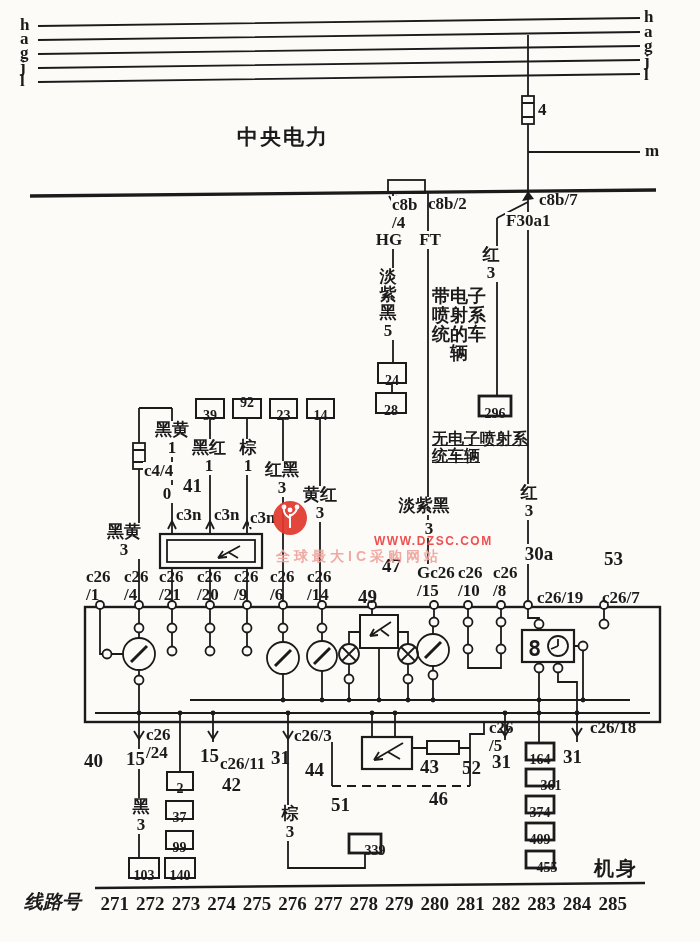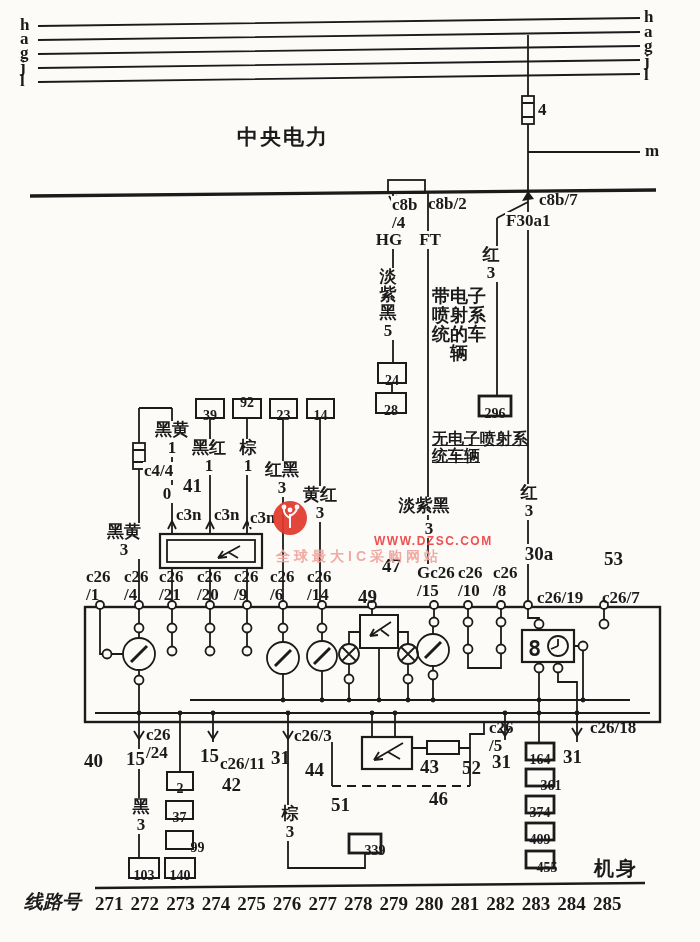--- a/index.html
+++ b/index.html
@@ -8,21 +8,21 @@
   #wires{position:absolute;left:0;top:0;}
   .lbl{position:absolute;font-weight:bold;font-size:17px;line-height:1.06;
        white-space:pre-line;text-align:center;color:#1b1b1b;}
   .left{text-align:left;}
   .mask{background:#fcfbf8;padding:0 1px;}
   .big{font-size:21px;letter-spacing:2px;}
   .num{font-size:19px;}
   .boxlbl{position:absolute;font-weight:bold;font-size:14px;text-align:center;color:#1b1b1b;margin-top:7px;}
   #linenums{position:absolute;left:95px;top:893px;width:532px;display:flex;
             justify-content:space-between;font-weight:bold;font-size:19px;}
-  #linenums span{display:inline-block;min-width:34px;text-align:left;}
+  #linenums span{display:inline-block;min-width:34px;text-align:right;}
   
   #wm{position:absolute;left:252px;top:494px;width:220px;height:72px;opacity:.93;
       font-family:"Liberation Sans","DejaVu Sans",sans-serif;pointer-events:none;z-index:5;}
   #wm .row1{position:absolute;left:36px;top:6px;white-space:nowrap;}
   #wm .brand{font-size:30px;font-weight:bold;color:#e23a2e;letter-spacing:1px;}
   #wm .tm{font-size:10px;color:#e23a2e;vertical-align:top;}
   #wm .suffix{font-size:21px;font-weight:bold;color:#e23a2e;}
   #wm .url{position:absolute;left:122px;top:40px;font-size:12px;font-weight:bold;
            color:#ef4444;letter-spacing:1.5px;}
   #wm .tagline{position:absolute;left:24px;top:54px;font-size:14px;font-weight:bold;
@@ -354,21 +354,21 @@
 
 <div class="boxlbl" style="left:196px;top:401px;width:28px;">39</div>
 <div class="boxlbl" style="left:233px;top:388px;width:28px;">92</div>
 <div class="boxlbl" style="left:270px;top:401px;width:27px;">23</div>
 <div class="boxlbl" style="left:307px;top:401px;width:27px;">14</div>
 <div class="boxlbl" style="left:378px;top:366px;width:28px;">24</div>
 <div class="boxlbl" style="left:376px;top:396px;width:30px;">28</div>
 <div class="boxlbl" style="left:479px;top:399px;width:32px;">296</div>
 <div class="boxlbl" style="left:167px;top:774px;width:26px;">2</div>
 <div class="boxlbl" style="left:166px;top:803px;width:27px;">37</div>
-<div class="boxlbl" style="left:184px;top:833px;width:27px;border-radius:7px;">99</div>
+<div class="boxlbl" style="left:166px;top:833px;width:27px;border-radius:7px;">99</div>
 <div class="boxlbl" style="left:129px;top:861px;width:30px;">103</div>
 <div class="boxlbl" style="left:165px;top:861px;width:30px;">140</div>
 <div class="boxlbl" style="left:349px;top:836px;width:52px;">339</div>
 <div class="boxlbl" style="left:526px;top:745px;width:28px;">164</div>
 <div class="boxlbl" style="left:526px;top:771px;width:28px;padding-left:11px;">361</div>
 <div class="boxlbl" style="left:526px;top:798px;width:28px;">374</div>
 <div class="boxlbl" style="left:526px;top:825px;width:28px;">409</div>
 <div class="boxlbl" style="left:526px;top:853px;width:42px;">455</div>
 
 <div class="lbl" style="left:588px;top:858px;width:56px;font-size:20px;letter-spacing:2px;">机身</div>

